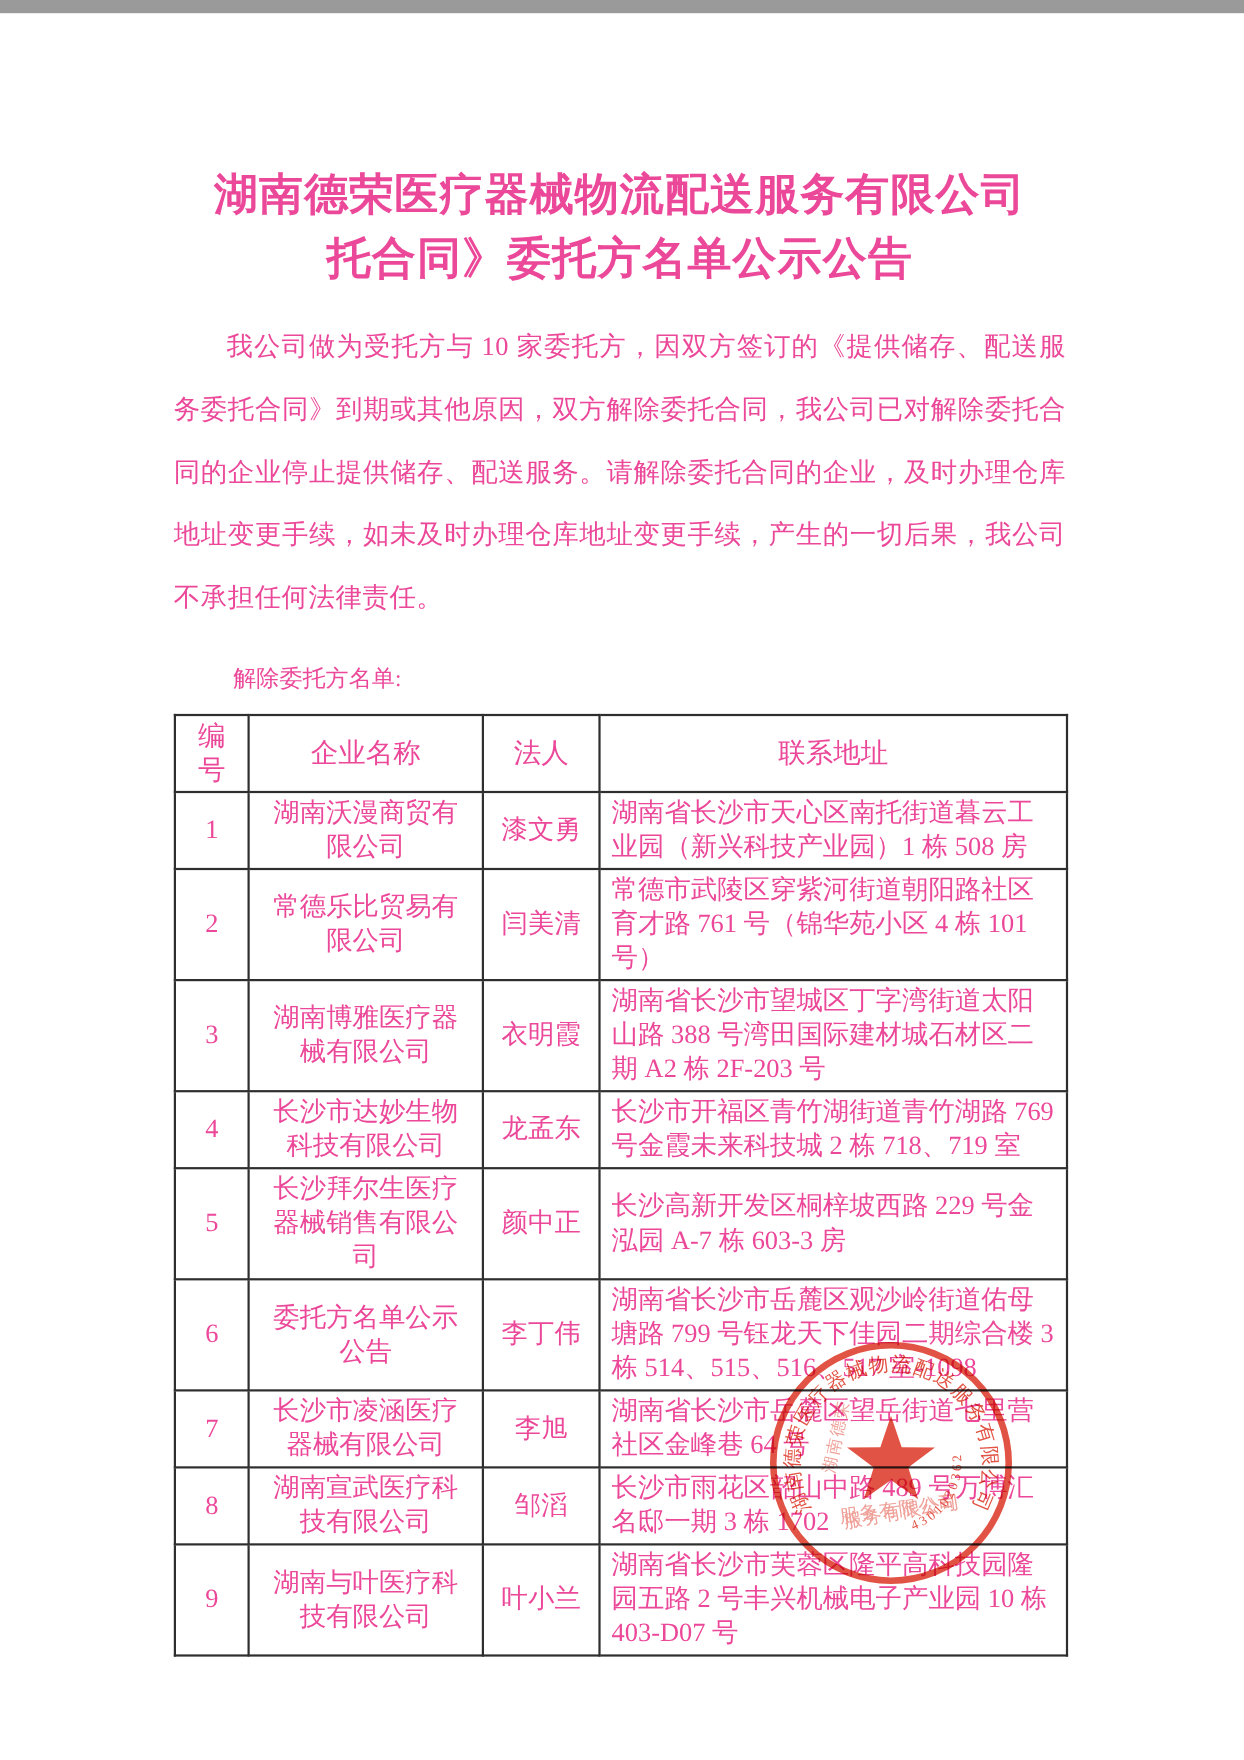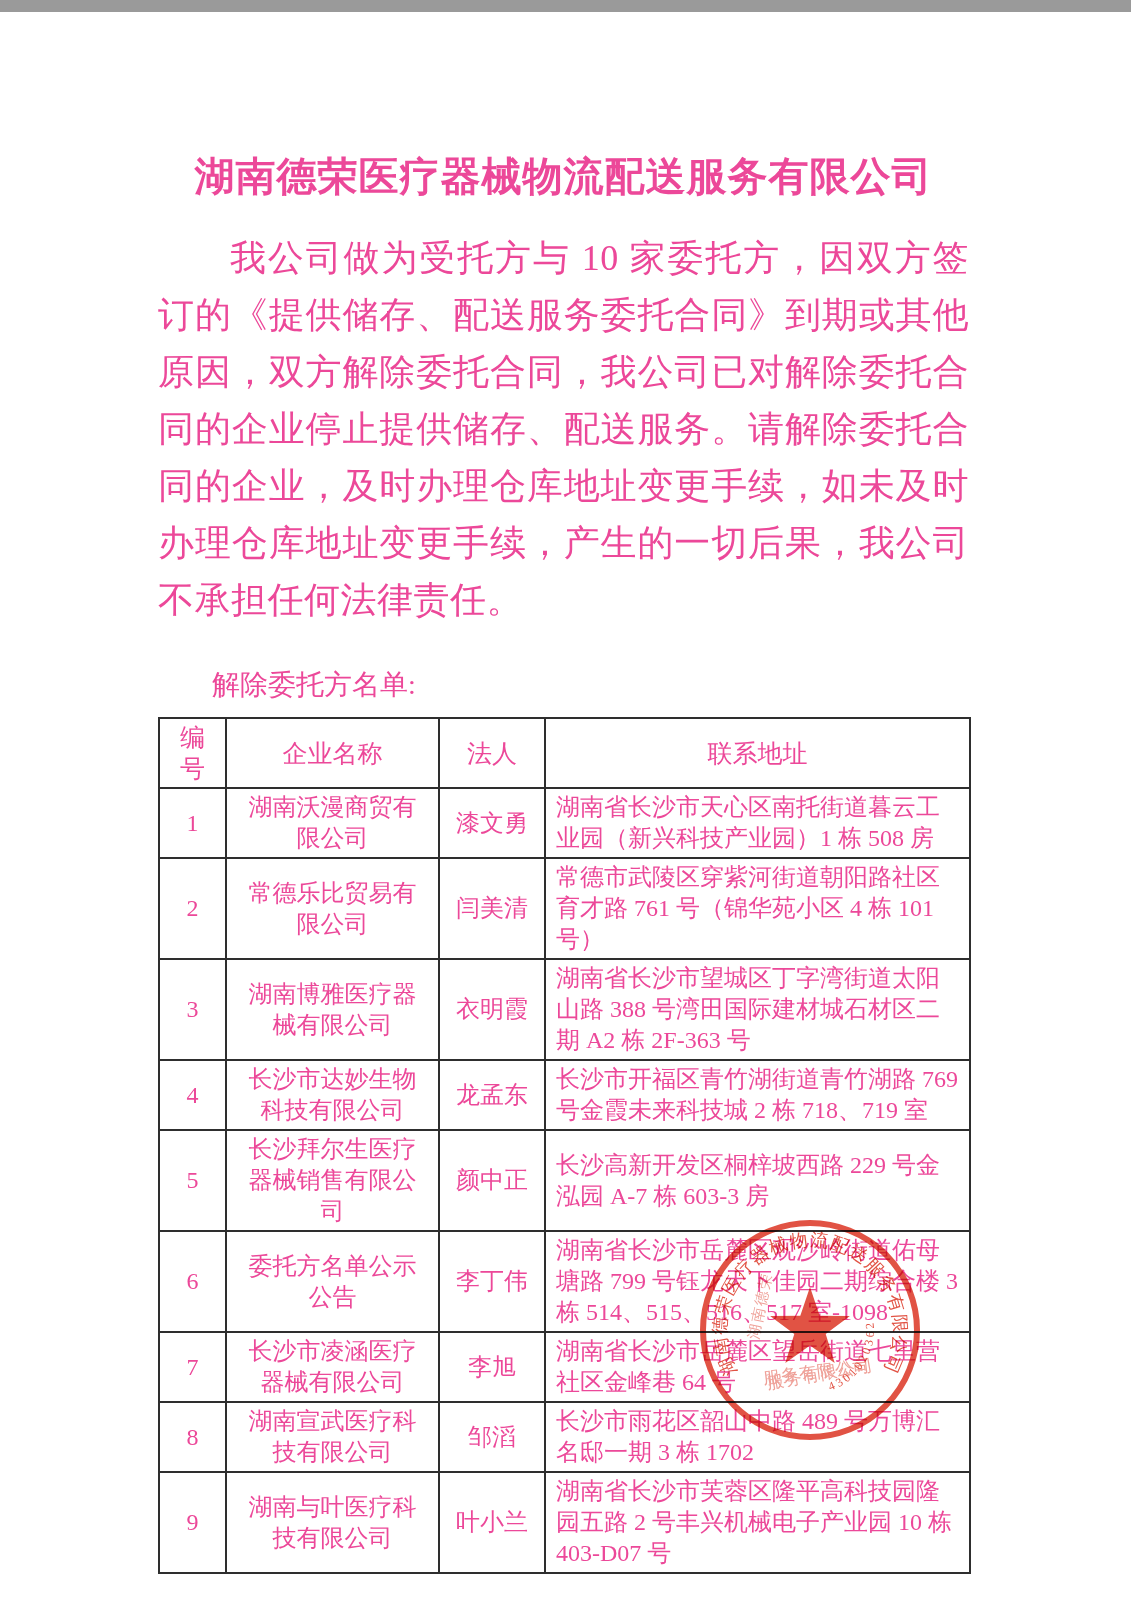--- a/index.html
+++ b/index.html
@@ -22,30 +22,30 @@
   .doc-title {
     margin-top: 136px;
     text-align: center;
     font-weight: bold;
     font-size: 40px;
     line-height: 58px;
     letter-spacing: 1px;
   }
   .body-para {
     margin-top: 24px;
-    font-size: 36px;
+    font-size: 24px;
     line-height: 57px;
     text-align: justify;
     text-indent: 2em;
     letter-spacing: 0.5px;
   }
   .list-label {
     margin-top: 8px;
     margin-left: 54px;
-    font-size: 28px;
+    font-size: 21px;
     line-height: 40px;
   }
   table.delegators {
     margin-top: 12px;
     border-collapse: collapse;
     table-layout: fixed;
     width: 811px;
     font-size: 24px;
   }
   table.delegators th,
@@ -75,20 +75,21 @@
   .seal text { font-family: "Liberation Serif", "DejaVu Serif", serif; }
 </style>
 </head>
 <body>
 
 <div class="page">
   <div class="content">
 
     <div class="doc-title">
       <div>湖南德荣医疗器械物流配送服务有限公司</div>
+      <div>托合同》委托方名单公示公告</div>
     </div>
 
     <p class="body-para">我公司做为受托方与 10 家委托方，因双方签订的《提供储存、配送服务委托合同》到期或其他原因，双方解除委托合同，我公司已对解除委托合同的企业停止提供储存、配送服务。请解除委托合同的企业，及时办理仓库地址变更手续，如未及时办理仓库地址变更手续，产生的一切后果，我公司不承担任何法律责任。</p>
 
     <div class="list-label">解除委托方名单:</div>
 
     <table class="delegators">
       <colgroup>
         <col style="width:67px">
           <col style="width:213px">
@@ -113,21 +114,21 @@
         <tr>
           <td class="c-no">2</td>
           <td class="c-name">常德乐比贸易有限公司</td>
           <td class="c-legal">闫美清</td>
           <td class="c-addr">常德市武陵区穿紫河街道朝阳路社区育才路 761 号（锦华苑小区 4 栋 101 号）</td>
         </tr>
         <tr>
           <td class="c-no">3</td>
           <td class="c-name">湖南博雅医疗器械有限公司</td>
           <td class="c-legal">衣明霞</td>
-          <td class="c-addr">湖南省长沙市望城区丁字湾街道太阳山路 388 号湾田国际建材城石材区二期 A2 栋 2F-363 号</td>
+          <td class="c-addr">湖南省长沙市望城区丁字湾街道太阳山路 388 号湾田国际建材城石材区二期 A2 栋 2F-203 号</td>
         </tr>
         <tr>
           <td class="c-no">4</td>
           <td class="c-name">长沙市达妙生物科技有限公司</td>
           <td class="c-legal">龙孟东</td>
           <td class="c-addr">长沙市开福区青竹湖街道青竹湖路 769 号金霞未来科技城 2 栋 718、719 室</td>
         </tr>
         <tr>
           <td class="c-no">5</td>
           <td class="c-name">长沙拜尔生医疗器械销售有限公司</td>

